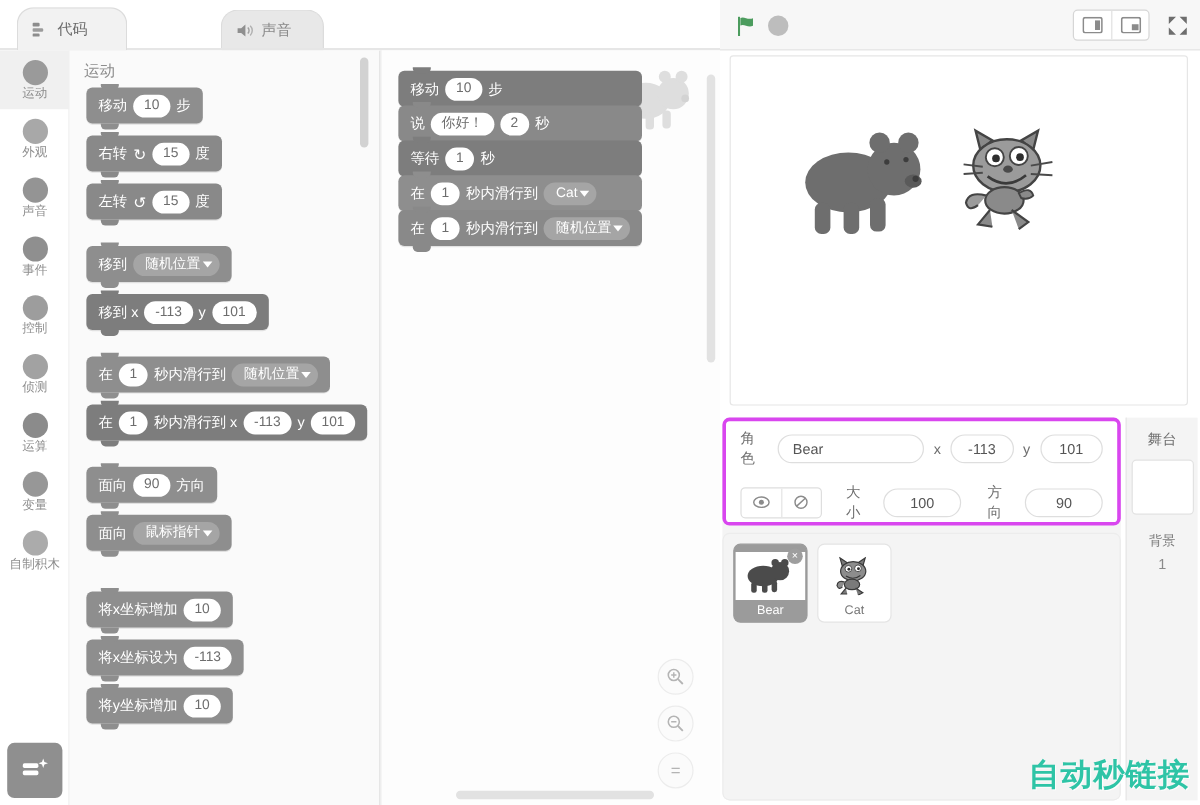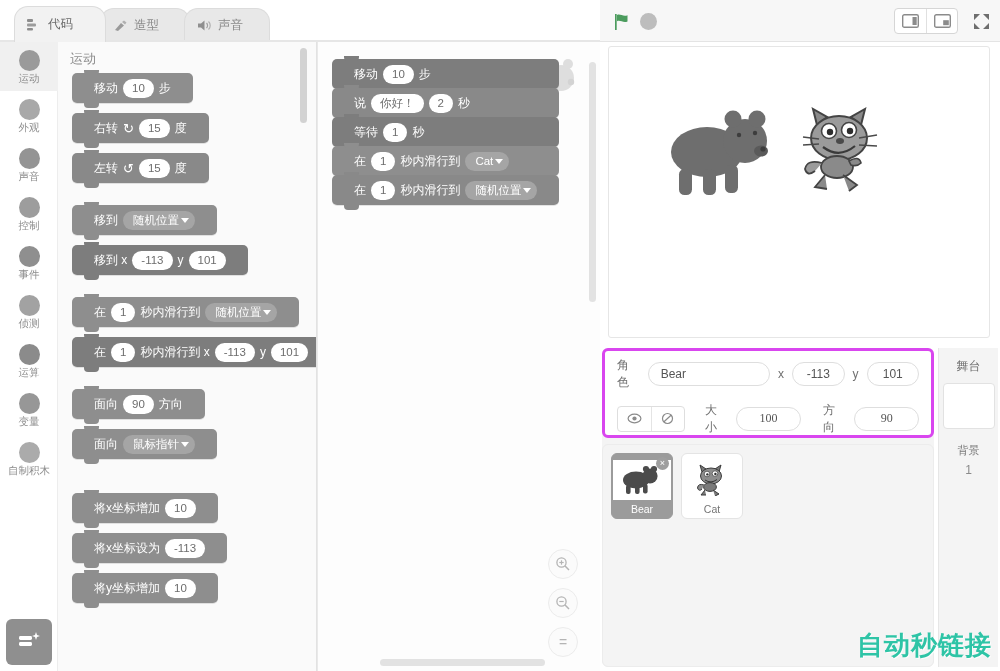--- a/index.html
+++ b/index.html
@@ -75,21 +75,21 @@
   .palette-head { font-size:13px; color:#8d8d8d; padding:8px 0 6px 12px; }
   .pal-scroll { position:absolute; left:0; top:26px; right:0; bottom:0; }
   .pal-thumb { position:absolute; right:10px; top:6px; width:7px; height:75px;
                background:#d2d2d2; border-radius:4px; }
   .pal-divider { position:absolute; right:0; top:0; bottom:0; width:1px; background:#e2e2e2; }
 
   
   .blk {
     position:relative; display:inline-flex; align-items:center; gap:5px;
     background:#8e8e8e; color:#ffffff;
-    border-radius:5px; padding:5px 22px; min-height:30px;
+    border-radius:5px; padding:5px 10px; min-height:30px;
     font-size:12px; white-space:nowrap;
     box-shadow:0 1px 0 rgba(0,0,0,0.10);
   }
   .blk::before {
     content:""; position:absolute; left:12px; top:-3px;
     width:15px; height:5px; border-radius:0 0 4px 4px; background:inherit;
   }
   .blk::after {
     content:""; position:absolute; left:12px; bottom:-5px;
     width:15px; height:5px; border-radius:0 0 4px 4px; background:inherit;
@@ -153,21 +153,21 @@
   }
   .si-row { display:flex; align-items:center; gap:8px; padding:0 12px; height:45px; }
   .si-label { font-size:12px; color:#6f6f6f; }
   .si-input {
     background:#fff; border:1px solid #dedede; border-radius:14px;
     height:24px; font-size:12px; color:#555; display:flex; align-items:center;
     padding:0 12px;
   }
   .si-name { width:128px; }
   .si-num { width:54px; justify-content:center; }
-  .si-num-wide { width:66px; justify-content:center;font-family:Liberation Serif, serif; }
+  .si-num-wide { width:66px; justify-content:center; }
   .vis-group {
     display:flex; border:1px solid #dedede; border-radius:4px; overflow:hidden;
     background:#fff; height:26px;
   }
   .vis-btn { width:34px; display:flex; align-items:center; justify-content:center; color:#8b8b8b; }
   .vis-btn + .vis-btn { border-left:1px solid #e4e4e4; }
   .spritelist {
     position:absolute; left:0; top:96px; right:0; bottom:0;
     background:#f4f4f4; border:1px solid #ececec; border-radius:6px; padding:8px;
     display:flex; gap:8px; align-items:flex-start;
@@ -224,29 +224,20 @@
     <div class="tab active" style="left:14px; width:92px;">
       <span class="tab-icon">
         <svg width="15" height="13" viewBox="0 0 15 13">
           <rect x="0" y="1" width="6" height="3" rx="1" fill="#8d8d8d"></rect>
           <rect x="0" y="5.5" width="9" height="3" rx="1" fill="#9c9c9c"></rect>
           <rect x="0" y="10" width="6" height="2.5" rx="1" fill="#8d8d8d"></rect>
         </svg>
       </span>
       <span>代码</span>
     </div>
-    <div class="tab" style="left:100px; width:90px;">
-      <span class="tab-icon">
-        <svg width="15" height="13" viewBox="0 0 15 13">
-          <path d="M2 11 L8 4 L11 6.5 L5 12 Z" fill="#9a9a9a"></path>
-          <path d="M9 3 L12 5.5 L13.5 3.5 L11 1.5 Z" fill="#b0b0b0"></path>
-        </svg>
-      </span>
-      <span>造型</span>
-    </div>
     <div class="tab" style="left:184px; width:86px;">
       <span class="tab-icon">
         <svg width="15" height="13" viewBox="0 0 15 13">
           <path d="M1 4.5 H4 L7.5 1.5 V11.5 L4 8.5 H1 Z" fill="#8f8f8f"></path>
           <path d="M9.5 4 a3.5 3.5 0 0 1 0 5" stroke="#9f9f9f" stroke-width="1.2" fill="none"></path>
           <path d="M11.5 2.5 a5.5 5.5 0 0 1 0 8" stroke="#b0b0b0" stroke-width="1.2" fill="none"></path>
         </svg>
       </span>
       <span>声音</span>
     </div>
@@ -289,26 +280,26 @@
     </div>
     <div class="cat">
       <span class="cat-dot" style="background:#a8a8a8"></span>
       <span class="cat-label">外观</span>
     </div>
     <div class="cat">
       <span class="cat-dot" style="background:#949494"></span>
       <span class="cat-label">声音</span>
     </div>
     <div class="cat">
+      <span class="cat-dot" style="background:#8f8f8f"></span>
+      <span class="cat-label">事件</span>
+    </div>
+    <div class="cat">
       <span class="cat-dot" style="background:#9d9d9d"></span>
       <span class="cat-label">控制</span>
-    </div>
-    <div class="cat">
-      <span class="cat-dot" style="background:#8f8f8f"></span>
-      <span class="cat-label">事件</span>
     </div>
     <div class="cat">
       <span class="cat-dot" style="background:#a2a2a2"></span>
       <span class="cat-label">侦测</span>
     </div>
     <div class="cat">
       <span class="cat-dot" style="background:#8b8b8b"></span>
       <span class="cat-label">运算</span>
     </div>
     <div class="cat">

